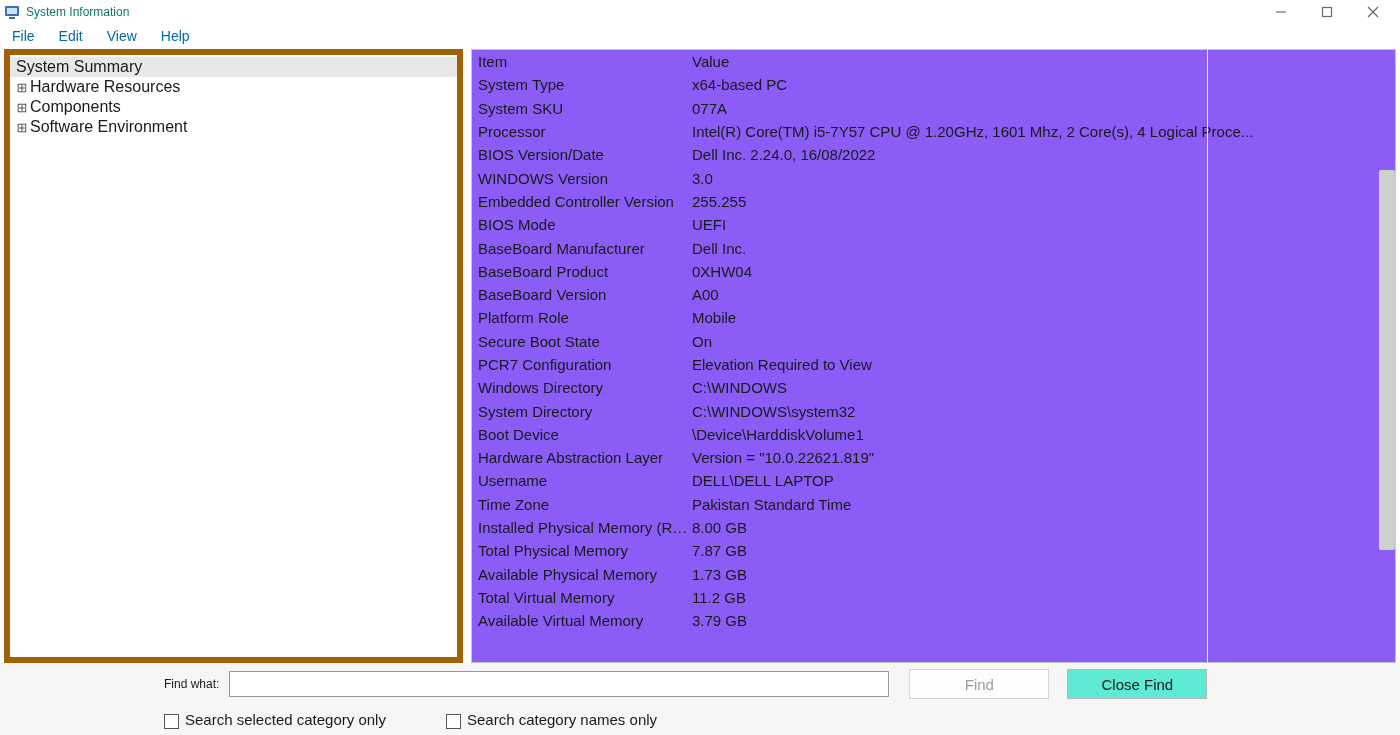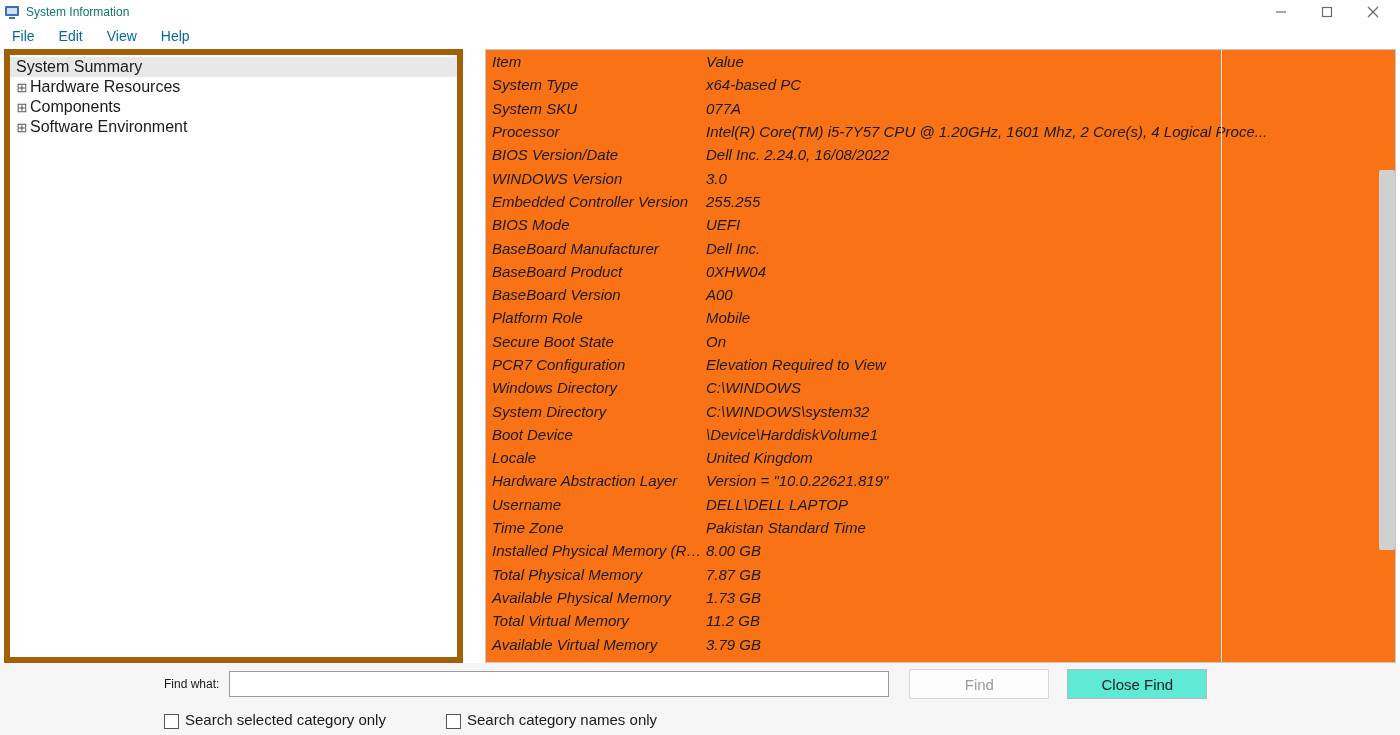--- a/index.html
+++ b/index.html
@@ -71,26 +71,25 @@
   .tree-row .expander {
     display: inline-block;
     width: 12px;
     text-align: center;
     color: #555;
     font-size: 13px;
     margin-right: 2px;
   }
   .main {
     flex: 1;
-    margin-left: 22px;
+    margin-left: 8px;
     border: 1px solid #c7c7c7;
     position: relative;
     overflow: hidden;
-    background: #f97316;
-    font-style: italic;
+    background: #8b5cf6;
   }
   .grid {
     width: 100%;
     height: 100%;
     overflow-y: hidden;
   }
   .row {
     display: flex;
     height: 23.3px;
     align-items: center;
@@ -303,24 +302,20 @@
         </div>
         <div class="row">
           <div class="col-item">System Directory</div>
           <div class="col-value">C:\WINDOWS\system32</div>
         </div>
         <div class="row">
           <div class="col-item">Boot Device</div>
           <div class="col-value">\Device\HarddiskVolume1</div>
         </div>
         <div class="row">
-          <div class="col-item">Locale</div>
-          <div class="col-value">United Kingdom</div>
-        </div>
-        <div class="row">
           <div class="col-item">Hardware Abstraction Layer</div>
           <div class="col-value">Version = "10.0.22621.819"</div>
         </div>
         <div class="row">
           <div class="col-item">Username</div>
           <div class="col-value">DELL\DELL LAPTOP</div>
         </div>
         <div class="row">
           <div class="col-item">Time Zone</div>
           <div class="col-value">Pakistan Standard Time</div>

